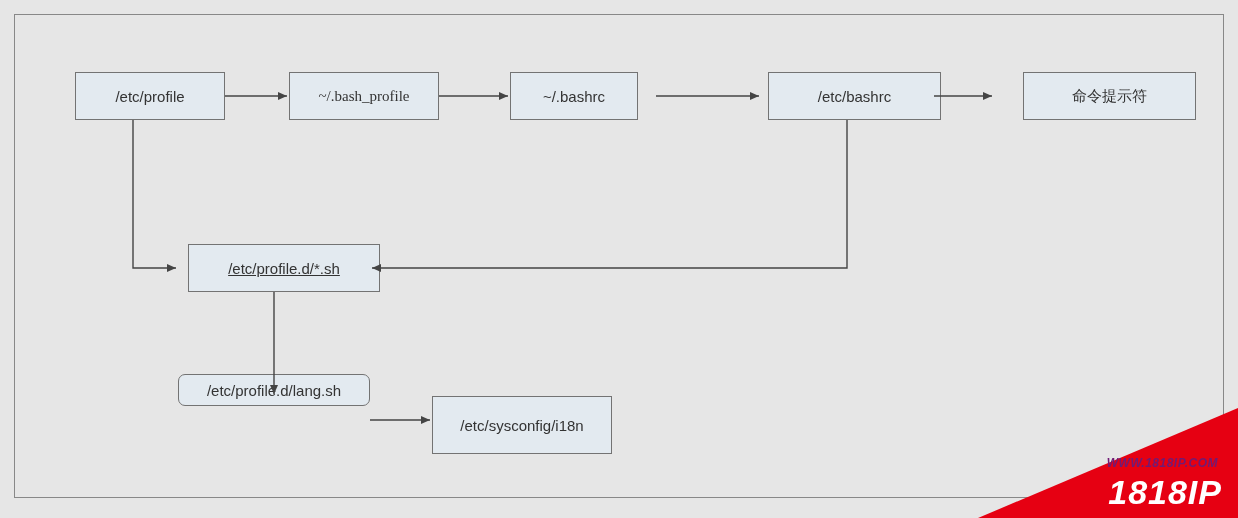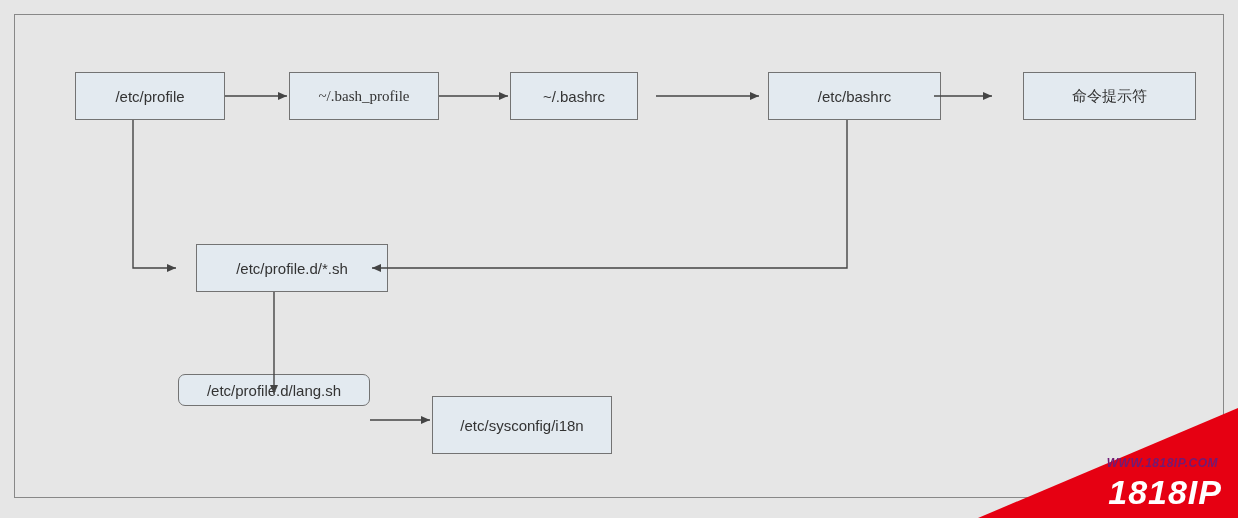--- a/index.html
+++ b/index.html
@@ -13,21 +13,21 @@
 </head>
 <body>
 
 <div class="frame"></div>
 
 <div class="node" style="left:75px;top:72px;width:150px;height:48px;">/etc/profile</div>
 <div class="node" style="left:289px;top:72px;width:150px;height:48px;font-family:Liberation Serif, serif;">~/.bash_profile</div>
 <div class="node" style="left:510px;top:72px;width:128px;height:48px;">~/.bashrc</div>
 <div class="node" style="left:768px;top:72px;width:173px;height:48px;">/etc/bashrc</div>
 <div class="node" style="left:994px;top:72px;width:173px;height:48px;margin-left:29px;">命令提示符</div>
-<div class="node" style="left:196px;top:244px;width:192px;height:48px;">/etc/profile.d/*.sh</div>
+<div class="node" style="left:188px;top:244px;width:192px;height:48px;text-decoration:underline;">/etc/profile.d/*.sh</div>
 <div class="node" style="left:178px;top:374px;width:192px;height:32px;border-radius:7px;">/etc/profile.d/lang.sh</div>
 <div class="node" style="left:432px;top:396px;width:180px;height:58px;">/etc/sysconfig/i18n</div>
 
 <svg class="edges">
   <defs>
     <marker id="ah" markerWidth="10" markerHeight="10" refX="9" refY="5" orient="auto" markerUnits="userSpaceOnUse">
       <path d="M0,1 L9,5 L0,9 Z" fill="#444"></path>
     </marker>
   </defs>
   <g stroke="#444" stroke-width="1.4" fill="none" marker-end="url(#ah)">

